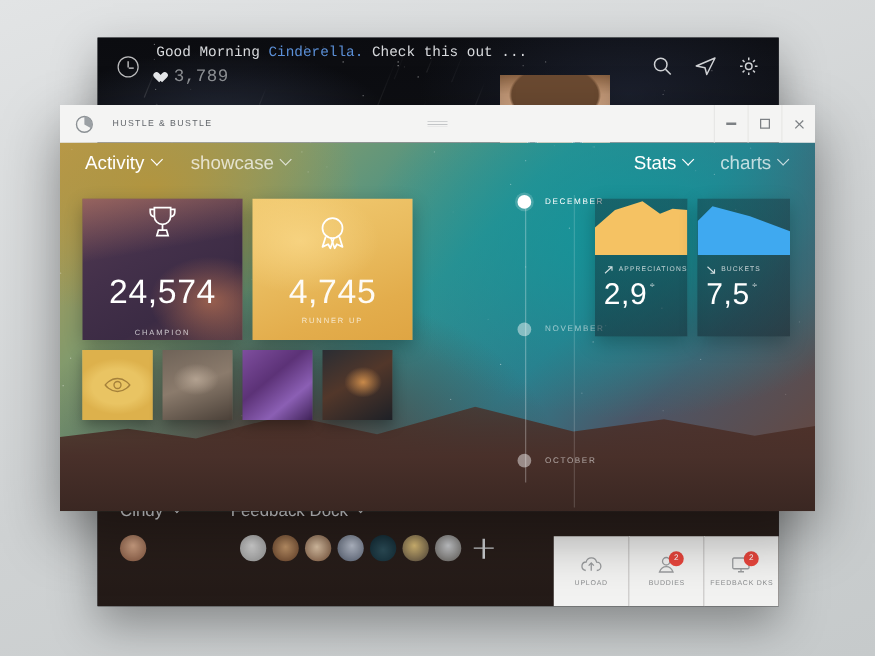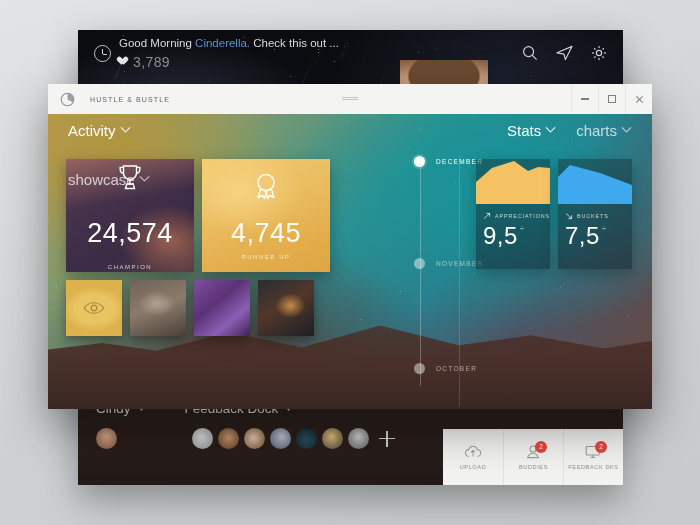--- a/index.html
+++ b/index.html
@@ -42,21 +42,21 @@
     background: linear-gradient(180deg, rgba(52,35,30,.0) 0%, #3a2a25 22%, #2d211d 55%, #231a17 100%);
   }
 
   .back-topbar {
     position: absolute; left: 0; top: 0; width: 100%; height: 46px;
     display: flex; align-items: center; padding: 0 16px; z-index: 6;
   }
   .clock-ic { width: 17px; height: 17px; border: 1.4px solid rgba(255,255,255,.72); border-radius: 50%; position: relative; flex: none; }
   .clock-ic::after { content:''; position:absolute; left:7px; top:3.5px; width:1.3px; height:5px; background:rgba(255,255,255,.82); }
   .clock-ic::before { content:''; position:absolute; left:7.5px; top:8px; width:4px; height:1.3px; background:rgba(255,255,255,.82); }
-  .back-msg-wrap { margin-left: 8px; }
+  .back-msg-wrap { margin-left: 14px; font-family: Liberation Mono, monospace; }
   .back-msg { font-size: 11.5px; color: #d8dadd; white-space: nowrap; }
   .back-msg .name { color: #5b8fd6; }
   .back-likes { display: flex; align-items: center; gap: 5px; margin-top: 5px; }
   .heart { width: 9px; height: 9px; position: relative; flex: none; }
   .heart::before, .heart::after {
     content:''; position:absolute; width:5px; height:7.5px; background:#e6e8ea; border-radius:5px 5px 0 0; top:0; left:2px;
   }
   .heart::before { transform: rotate(-45deg); transform-origin: 0 100%; }
   .heart::after  { transform: rotate(45deg);  transform-origin: 100% 100%; left:-0.4px; }
   .back-likes span { font-size: 14px; color: #8d9094; letter-spacing: .4px; }
@@ -142,21 +142,21 @@
       linear-gradient(135deg,#b99a4e 0%,#7d9a6f 22%,#2f8f90 46%,#2d7d8c 62%,#4c5566 76%,#6b4538 100%);
   }
   .bg-mountain {
     position:absolute; left:0; right:0; bottom:0; height:110px;
     background: linear-gradient(180deg, rgba(70,40,32,0) 0%, rgba(74,42,33,.75) 26%, #49302a 60%, #3a2722 100%);
     clip-path: polygon(0 46%, 9% 40%, 18% 47%, 30% 30%, 42% 44%, 55% 24%, 68% 42%, 80% 33%, 92% 45%, 100% 38%, 100% 100%, 0 100%);
   }
   .bg-sparkle { position: absolute; width: 1px; height: 1px; background: rgba(255,255,255,.8); border-radius: 50%; }
 
   .front-nav { position: absolute; left: 0; top: 0; width: 100%; height: 38px; z-index: 5; }
-  .nav-l { position: absolute; left: 20px; top: 8px; display: flex; gap: 32px; align-items: baseline; flex-direction: column; }
+  .nav-l { position: absolute; left: 20px; top: 8px; display: flex; gap: 24px; align-items: baseline; }
   .nav-r { position: absolute; right: 22px; top: 8px; display: flex; gap: 22px; align-items: baseline; }
   .nav-item { display: flex; align-items: center; gap: 6px; font-size: 15px; color: rgba(255,255,255,.72); }
   .nav-item.active { color: #fff; }
   .chev { width: 7px; height: 7px; border-right: 1.4px solid currentColor; border-bottom: 1.4px solid currentColor;
           transform: rotate(45deg) translate(-2px,-2px); }
 
   
   .cards { position: absolute; left: 18px; top: 45px; z-index: 4; }
   .big-row { display: flex; gap: 8px; }
   .bigcard {
@@ -618,21 +618,21 @@
             <polygon points="0,23 16,9 38,2 52,12 62,8 74,9 74,45 0,45" fill="#f5c263"></polygon>
           </svg>
           <div class="stat-info">
             <div class="stat-head">
               <svg width="8" height="8" viewBox="0 0 8 8">
                   <path d="M1 6.6 L6.6 1.4 M3.4 1.4 L6.6 1.4 L6.6 4.6" fill="none" stroke="#ffffff" stroke-opacity=".8" stroke-width="0.9"></path>
                 </svg>
               <span class="stat-lbl">APPRECIATIONS</span>
             </div>
             <div class="stat-val">
-              <span>9,5</span>
+              <span>2,9</span>
               <span class="stat-sup">÷</span>
             </div>
           </div>
         </div>
 
         <div class="stat">
           <svg class="stat-chart" viewBox="0 0 74 45" preserveAspectRatio="none">
             <polygon points="0,18 12,6 42,14 74,26 74,45 0,45" fill="#3fa9f0"></polygon>
           </svg>
           <div class="stat-info">

